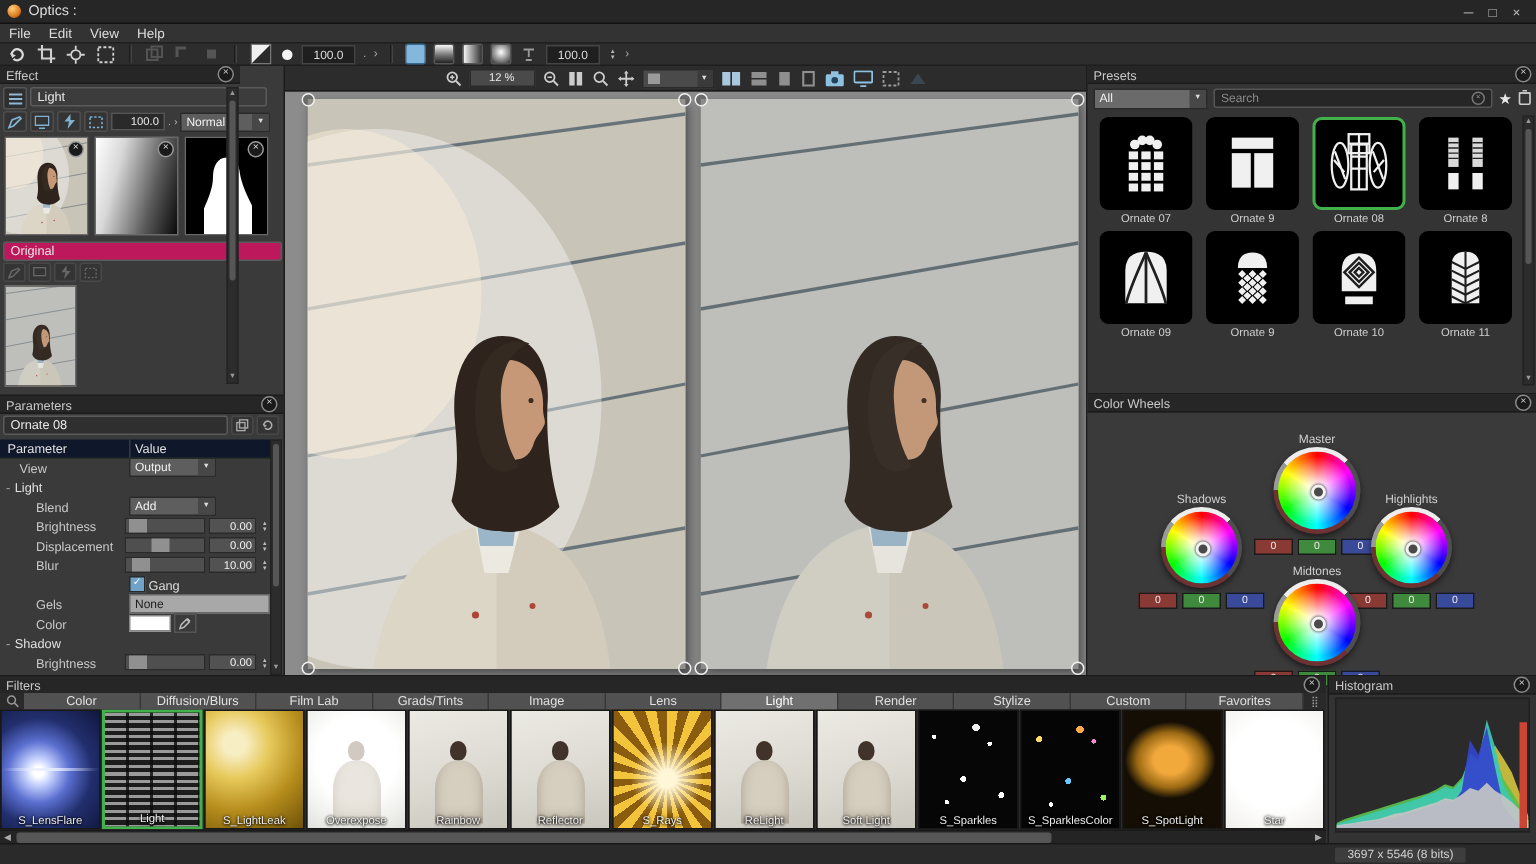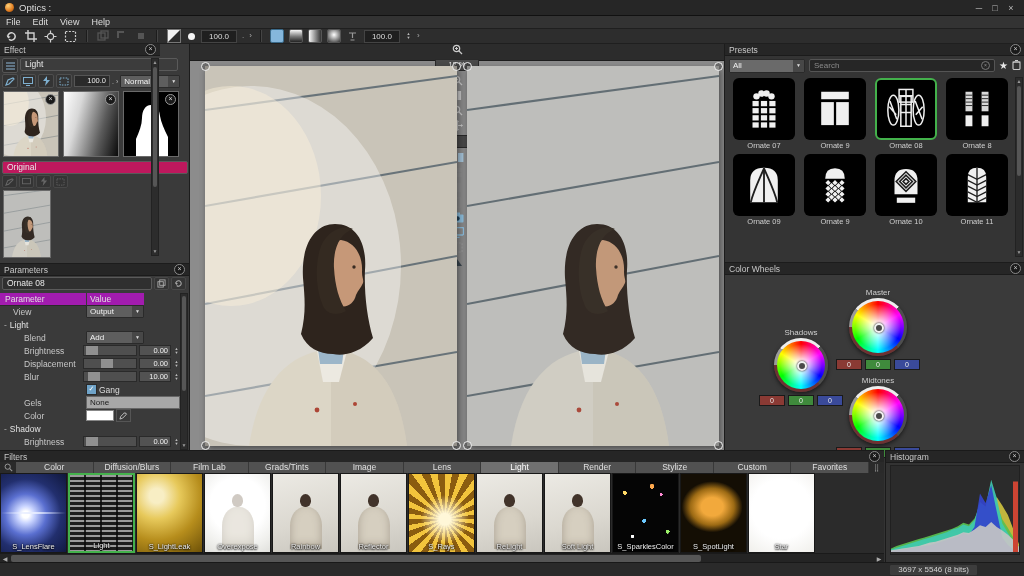--- a/index.html
+++ b/index.html
@@ -44,41 +44,41 @@
   #orig-hdr{left:2px;top:117px;width:176px;height:11px;}
   #orig-tools{left:2px;top:131px;width:176px;height:12px;display:flex;gap:2px;}
   #orig-thumb-photo{left:3px;top:146px;width:46px;height:66px;border:1px solid #6a6a6a;overflow:hidden;}
   .vscroll{position:absolute;right:1px;width:8px;background:#2c2c2c;border:1px solid #222;box-sizing:border-box;}
   .arr{position:absolute;left:0;width:100%;text-align:center;color:#999;font-size:5px;line-height:7px;}
   .vthumb{position:absolute;left:1px;right:1px;background:#565656;border-radius:2px;}
   
   #params-panel{left:0;top:219px;width:189px;height:187px;border-top:1px solid #1c1c1c;}
   #preset-row{left:2px;top:13px;width:184px;height:13px;display:flex;align-items:center;gap:2px;}
   #preset-name{flex:1;height:11px;}
-  .thead{left:0;top:29px;width:144px;height:12px;display:flex;background:#a21caf;border-bottom:1px solid #2a2a2a;font-size:8.5px;color:#e0e0e0;}
+  .thead{left:0;top:29px;width:182px;height:12px;display:flex;background:#0f172a;border-bottom:1px solid #2a2a2a;font-size:8.5px;color:#e0e0e0;}
   .thc1{width:86px;padding-left:5px;line-height:12px;box-sizing:border-box;}
   .thc2{flex:1;padding-left:3px;line-height:12px;border-left:1px solid #3a3a3a;}
   #param-rows{left:0;top:41px;width:182px;height:145px;overflow:hidden;}
   .prow{display:flex;height:13px;align-items:center;}
   .pname{width:86px;font-size:8.5px;color:#c8c8c8;display:flex;align-items:center;gap:3px;box-sizing:border-box;white-space:nowrap;}
   .ind0{padding-left:4px;}.ind1{padding-left:13px;}.ind2{padding-left:24px;}
   .grp .pname{color:#e2e2e2;}
   .pval{flex:1;display:flex;align-items:center;gap:2px;padding-right:2px;}
   .sl{position:relative;width:52px;height:9px;background:#4f4f4f;border:1px solid #2a2a2a;}
   .slt{position:absolute;top:0;width:12px;height:100%;background:#909090;}
   .num{width:28px;height:9px;background:#525252;border:1px solid #2a2a2a;font-size:7.5px;color:#f0f0f0;text-align:right;padding-right:2px;line-height:9px;}
   .spin{width:7px;display:flex;flex-direction:column;font-size:4px;color:#bbb;line-height:4px;text-align:center;}
   .cbx{width:9px;height:9px;background:#6fa3c8;border:1px solid #2a2a2a;color:#fff;font-size:7px;line-height:8px;text-align:center;}
   .cbl{font-size:8.5px;color:#ddd;}
   .gels{flex:1;background:#a8a8a8;color:#1c1c1c;font-size:8px;line-height:11px;padding-left:3px;border:1px solid #666;}
   .cswatch{width:26px;height:9px;border:1px solid #888;}
   .dropper{width:13px;height:11px;display:flex;align-items:center;justify-content:center;background:#3a3a3a;border:1px solid #555;}
   
   #viewer{left:190px;top:44px;width:534px;height:406px;background:#8c8c8c;}
-  #vtoolbar{left:0;top:0;width:534px;height:16px;background:#2c2c2c;border-bottom:1px solid #1c1c1c;display:flex;align-items:center;gap:4px;flex-direction:column;}
+  #vtoolbar{left:0;top:0;width:534px;height:16px;background:#2c2c2c;border-bottom:1px solid #1c1c1c;display:flex;align-items:center;justify-content:center;gap:4px;}
   .vbtn{height:13px;display:flex;align-items:center;justify-content:center;padding:0 1px;}
   .vval{background:#4a4a4a;border:1px solid #2a2a2a;height:10px;line-height:10px;font-size:7.5px;color:#e8e8e8;width:42px;text-align:center;}
   .vdd{display:flex;width:46px;height:11px;background:#4a4a4a;border:1px solid #2a2a2a;}
   .vddt{flex:1;}
   .vddb{width:10px;background:#3a3a3a;font-size:5px;color:#ddd;text-align:center;line-height:11px;}
   .vimg{position:absolute;top:22px;width:252px;height:380px;box-shadow:2px 3px 7px rgba(0,0,0,.45);}
   .vimg svg{display:block;width:100%;height:100%;}
   #vimg-left{left:15px;}
   #vimg-right{left:277px;}
   .hdl{position:absolute;width:7px;height:7px;border:1px solid #f2f2f2;border-radius:50%;background:rgba(50,50,50,.35);z-index:3;}
@@ -846,20 +846,33 @@
               <div class="wheel" style="width:48px;height:48px;">
                 <span class="wdot"></span>
               </div>
             </div>
             <div class="rgbrow">
               <span class="rgbbox rb">0</span>
               <span class="rgbbox gb">0</span>
               <span class="rgbbox bb">0</span>
             </div>
           </div>
+          <div class="wblock" style="left:171px;top:54px;">
+            <div class="wlabel">Highlights</div>
+            <div class="ring">
+              <div class="wheel" style="width:48px;height:48px;">
+                <span class="wdot"></span>
+              </div>
+            </div>
+            <div class="rgbrow">
+              <span class="rgbbox rb">0</span>
+              <span class="rgbbox gb">0</span>
+              <span class="rgbbox bb">0</span>
+            </div>
+          </div>
           <div class="wblock" style="left:108px;top:102px;">
             <div class="wlabel">Midtones</div>
             <div class="ring">
               <div class="wheel" style="width:52px;height:52px;">
                 <span class="wdot"></span>
               </div>
             </div>
             <div class="rgbrow">
               <span class="rgbbox rb">0</span>
               <span class="rgbbox gb">0</span>
@@ -908,20 +921,23 @@
           <span class="flabel">S_LightLeak</span>
         </div>
         <div class="fthumb k-bright"><span class="fig faint"><i class="fh"></i><i class="fb"></i></span><span class="flabel">Overexpose</span></div>
         <div class="fthumb k-portrait"><span class="fig"><i class="fh"></i><i class="fb"></i></span><span class="flabel">Rainbow</span></div>
         <div class="fthumb k-portrait"><span class="fig"><i class="fh"></i><i class="fb"></i></span><span class="flabel">Reflector</span></div>
         <div class="fthumb k-rays">
           <span class="flabel">S_Rays</span>
         </div>
         <div class="fthumb k-portrait"><span class="fig"><i class="fh"></i><i class="fb"></i></span><span class="flabel">ReLight</span></div>
         <div class="fthumb k-portrait"><span class="fig"><i class="fh"></i><i class="fb"></i></span><span class="flabel">Soft Light</span></div>
+        <div class="fthumb k-sparkles">
+          <span class="flabel">S_Sparkles</span>
+        </div>
         <div class="fthumb k-sparklescolor">
           <span class="flabel">S_SparklesColor</span>
         </div>
         <div class="fthumb k-spotlight">
           <span class="flabel">S_SpotLight</span>
         </div>
         <div class="fthumb k-white">
           <span class="flabel">Star</span>
         </div>
       </div>

